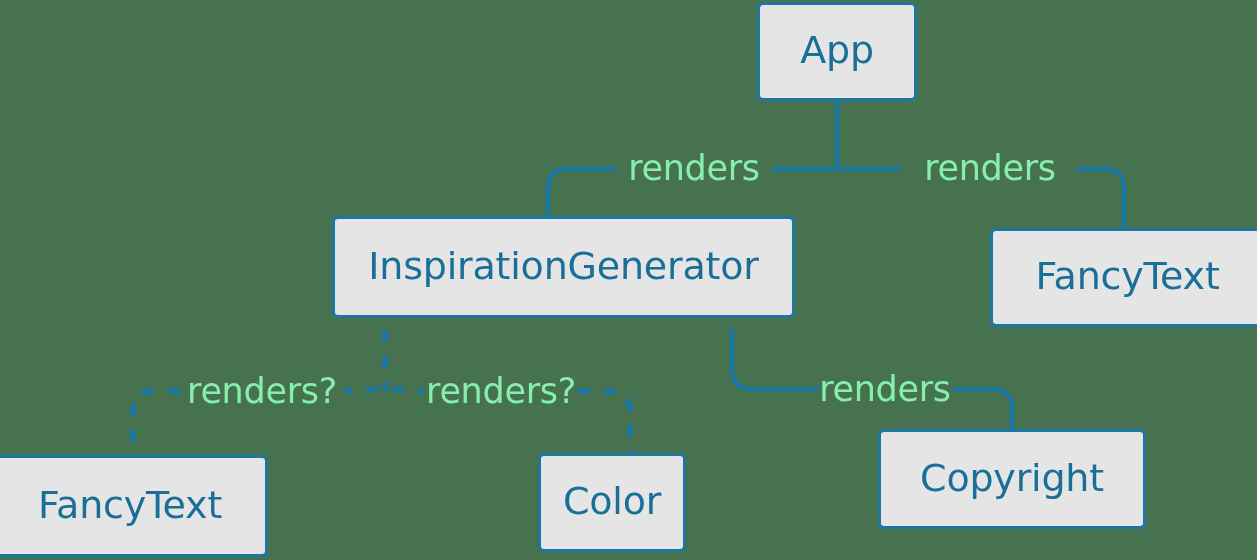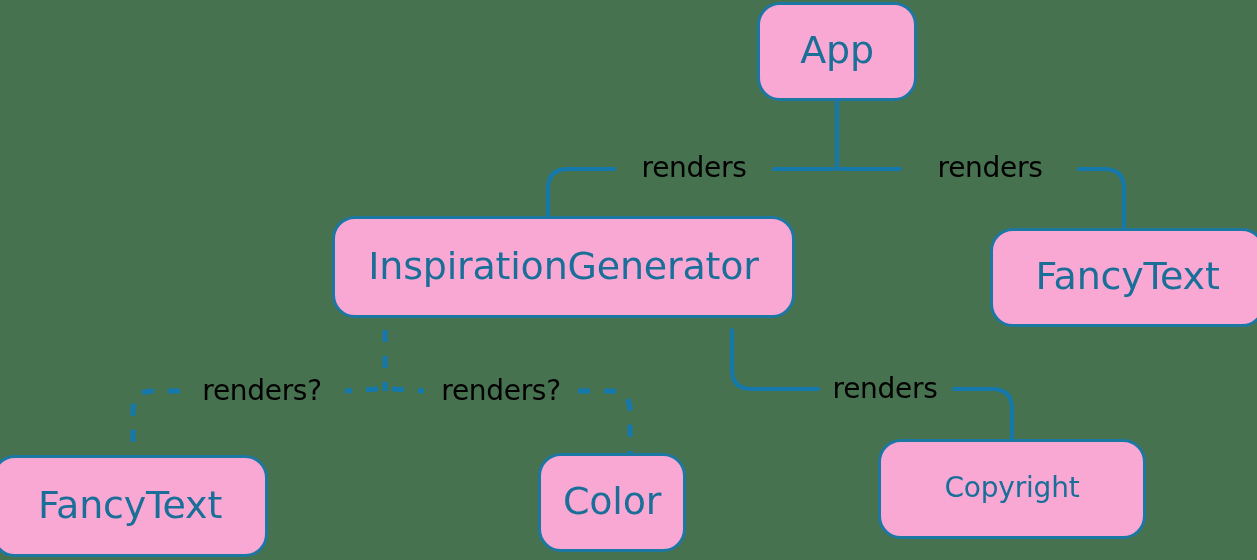--- a/index.html
+++ b/index.html
@@ -20,44 +20,44 @@
   }
   svg.edges {
     position: absolute;
     left: 0;
     top: 0;
     width: 1257px;
     height: 560px;
   }
   .node {
     position: absolute;
-    background: #f9a8d4;
+    background: #e5e5e5;
     border: 3px solid #1d77a3;
-    border-radius: 23px;
+    border-radius: 6px;
     box-sizing: border-box;
     display: flex;
     align-items: center;
     justify-content: center;
     color: #1a6f99;
     font-family: "DejaVu Sans", sans-serif;
     font-weight: 400;
     letter-spacing: -0.2px;
     white-space: nowrap;
     z-index: 2;
   }
   .node-label {
     display: block;
     line-height: 1;
     padding-bottom: 3px;
   }
   .edge-label {
     position: absolute;
-    color: #000000;
+    color: #86efac;
     font-family: "DejaVu Sans", sans-serif;
-    font-size: 28px;
+    font-size: 35px;
     font-weight: 500;
     letter-spacing: -0.3px;
     white-space: nowrap;
     transform: translate(-50%, -50%);
     z-index: 3;
     line-height: 1;
   }
 </style>
 </head>
 <body>
@@ -99,21 +99,21 @@
   </div>
 
   <div class="node" style="left:-8px; top:455px; width:276px; height:102px; font-size:38px;">
     <span class="node-label">FancyText</span>
   </div>
 
   <div class="node" style="left:538px; top:453px; width:148px; height:99px; font-size:38px;">
     <span class="node-label">Color</span>
   </div>
 
-  <div class="node" style="left:878px; top:439px; width:268px; height:100px; font-size:28px;">
+  <div class="node" style="left:878px; top:429px; width:268px; height:100px; font-size:38px;">
     <span class="node-label">Copyright</span>
   </div>
 
   <div class="edge-label" style="left:694px; top:168px;">renders</div>
 
   <div class="edge-label" style="left:990px; top:168px;">renders</div>
 
   <div class="edge-label" style="left:262px; top:391px;">renders?</div>
 
   <div class="edge-label" style="left:501px; top:391px;">renders?</div>

